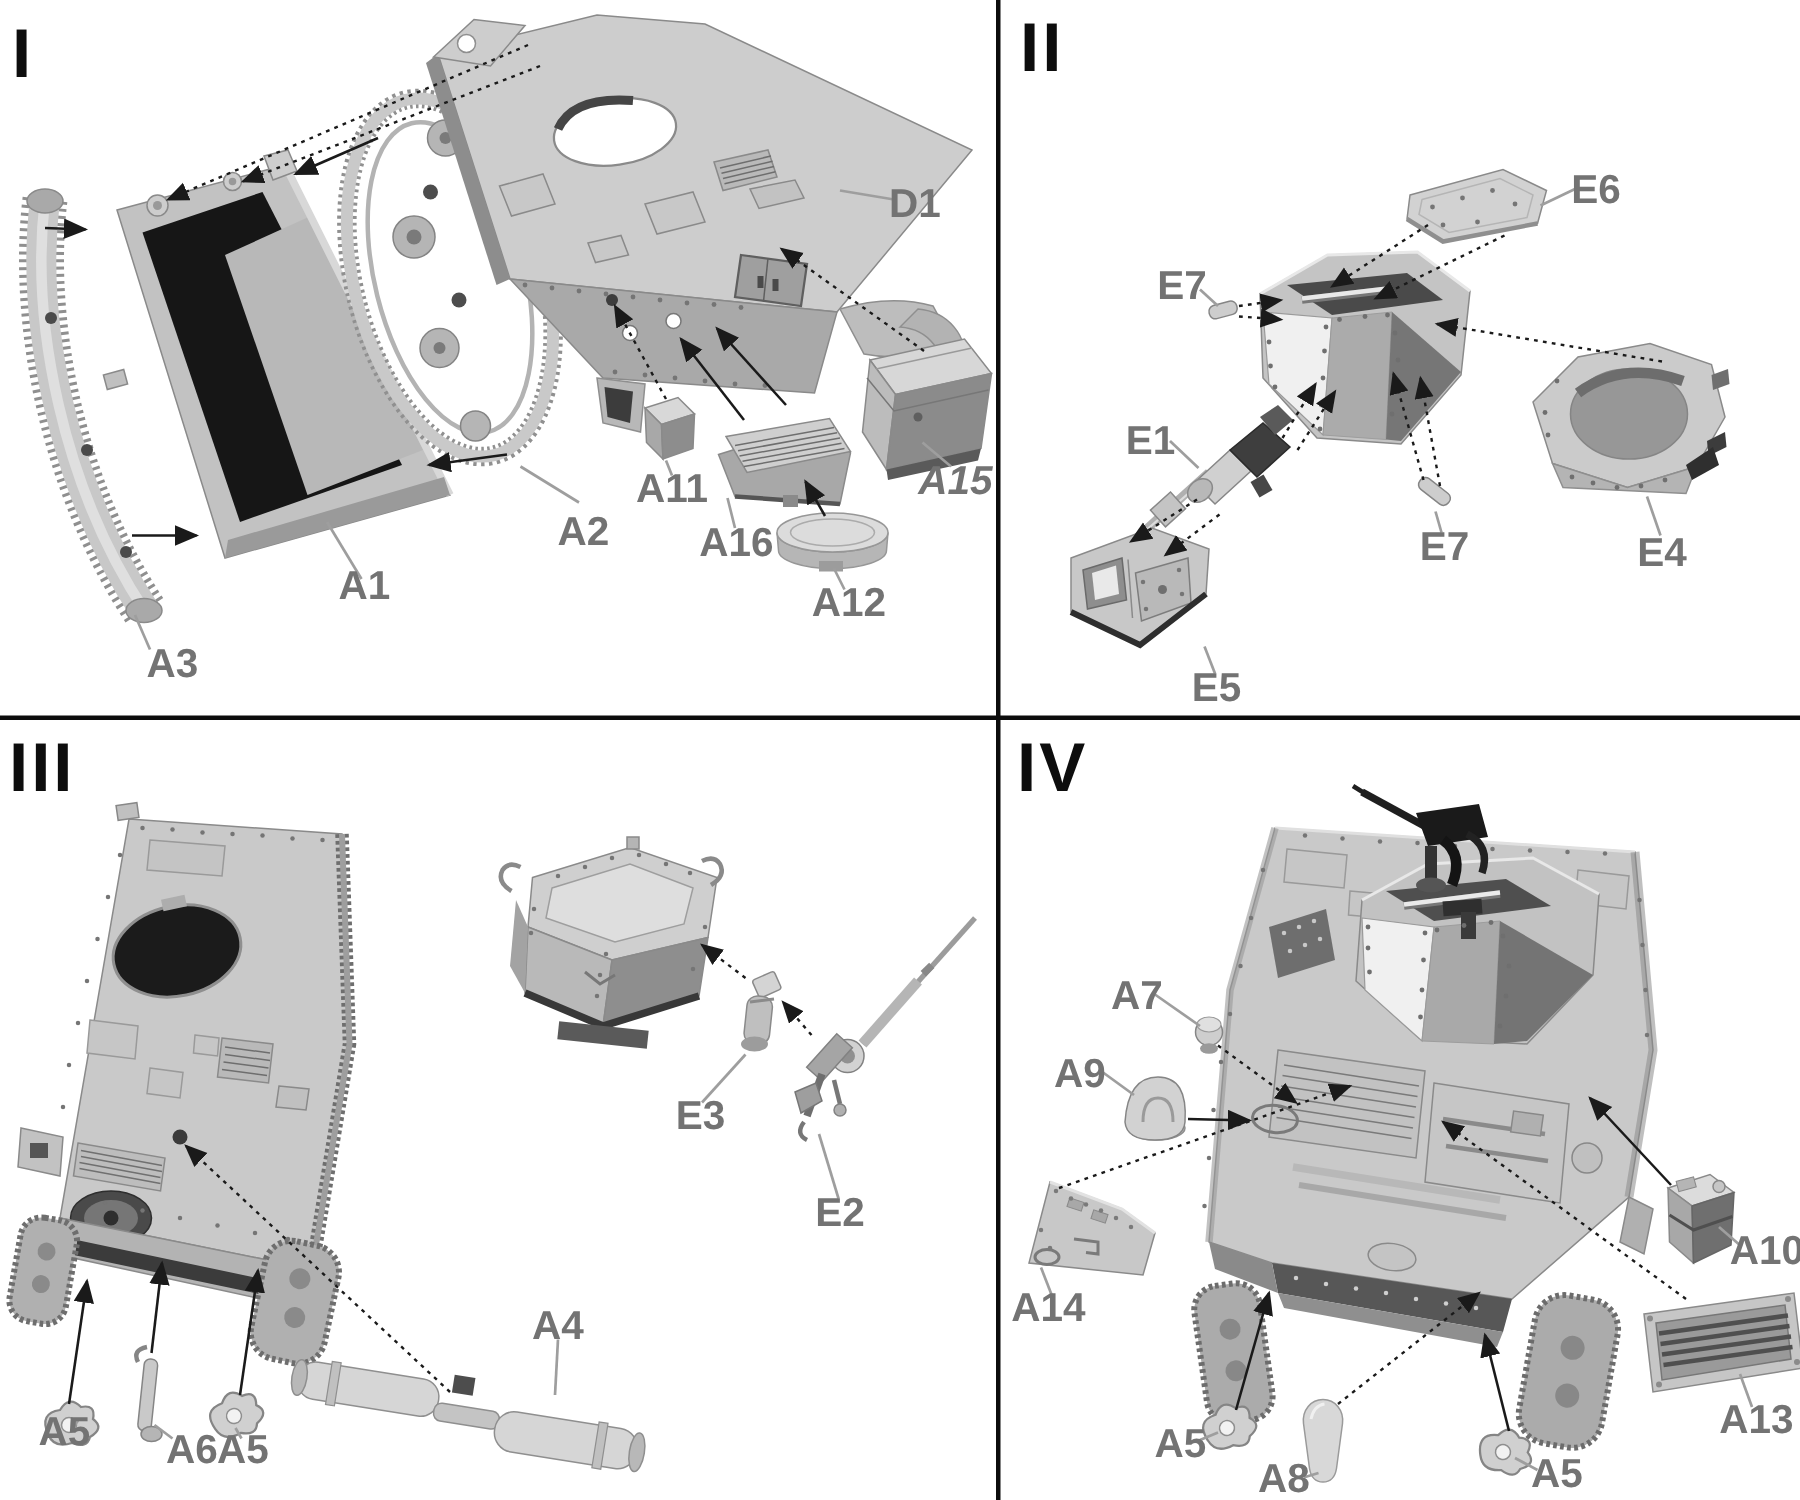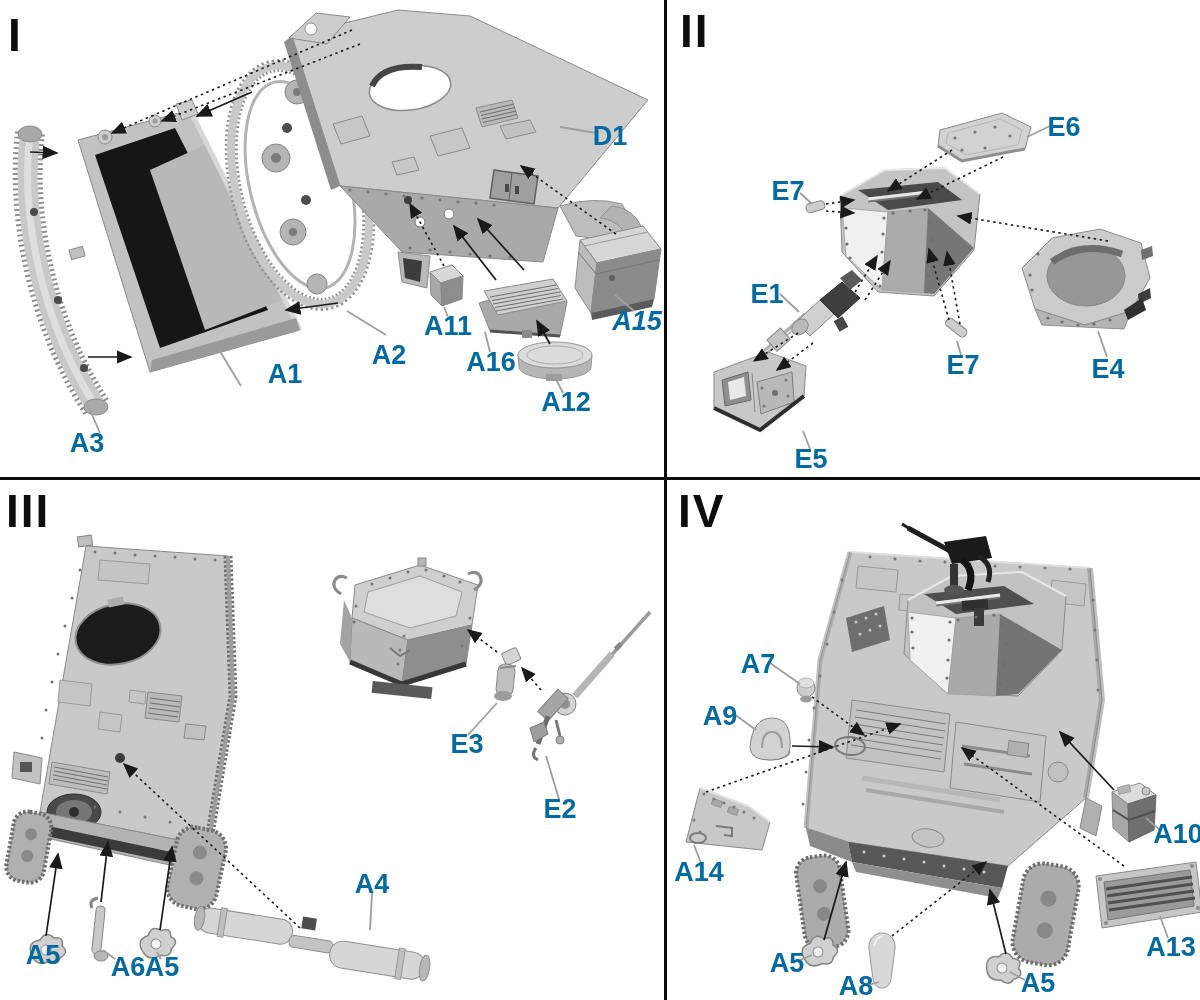--- a/index.html
+++ b/index.html
@@ -6,21 +6,21 @@
   .sheet{position:relative;width:1200px;height:1000px;background:#ffffff;overflow:hidden;
          font-family:"Liberation Sans",sans-serif;}
   .sheet svg{position:absolute;left:0;top:0;}
   .numeral{position:absolute;font-weight:bold;font-size:46px;line-height:1;color:#0d0d0d;
            letter-spacing:2px;user-select:none;}
   .numeral.n1{left:8px;top:12px;}
   .numeral.n2{left:680px;top:8px;}
   .numeral.n3{left:6px;top:488px;text-align:center;}
   .numeral.n4{left:678px;top:488px;}
   .part-label{position:absolute;transform:translate(-50%,-50%);font-weight:bold;font-size:27px;
-              color:#0369a1;white-space:nowrap;user-select:none;}
+              color:#737373;white-space:nowrap;user-select:none;}
   
   .pl{fill:#cdcdcd;stroke:#8a8a8a;stroke-width:1;}
   .pw{fill:#f0f0f0;stroke:#9a9a9a;stroke-width:.8;}
   .pm{fill:#a9a9a9;stroke:#8a8a8a;stroke-width:1;}
   .pk{fill:#3e3e3e;stroke:#2a2a2a;stroke-width:1;}
   .leader{stroke:#9e9e9e;stroke-width:1.8;fill:none;}
   .arrow{stroke:#1a1a1a;stroke-width:1.7;fill:none;marker-end:url(#ah);}
   .dot{stroke:#1a1a1a;stroke-width:1.6;fill:none;stroke-dasharray:2.5 3.5;marker-end:url(#ah);}
 </style>
 </head>
@@ -673,22 +673,22 @@
   <div class="numeral n3">III</div>
   <div class="numeral n4">IV</div>
 
   <div id="label-layer">
       <div class="part-label" style="left: 610px; top: 136px;">D1</div>
       <div class="part-label" style="left: 389px; top: 339px; margin-top: 16px;">A2</div>
       <div class="part-label" style="left: 448px; top: 326px;">A11</div>
       <div class="part-label" style="left: 491px; top: 362px;">A16</div>
       <div class="part-label" style="left: 637px; top: 321px; font-style: italic;">A15</div>
       <div class="part-label" style="left: 566px; top: 402px;">A12</div>
-      <div class="part-label" style="left: 243px; top: 374px; margin-left: 42px;">A1</div>
-      <div class="part-label" style="left: 87px; top: 443px;">A3</div>
+      <div class="part-label" style="left: 243px; top: 391px;">A1</div>
+      <div class="part-label" style="left: 115px; top: 443px;">A3</div>
       <div class="part-label" style="left: 1064px; top: 127px;">E6</div>
       <div class="part-label" style="left: 788px; top: 191px;">E7</div>
       <div class="part-label" style="left: 767px; top: 294px;">E1</div>
       <div class="part-label" style="left: 963px; top: 365px;">E7</div>
       <div class="part-label" style="left: 1108px; top: 369px;">E4</div>
       <div class="part-label" style="left: 811px; top: 459px;">E5</div>
       <div class="part-label" style="left: 467px; top: 744px;">E3</div>
       <div class="part-label" style="left: 560px; top: 809px;">E2</div>
       <div class="part-label" style="left: 372px; top: 884px;">A4</div>
       <div class="part-label" style="left: 43px; top: 955px;">A5</div>

